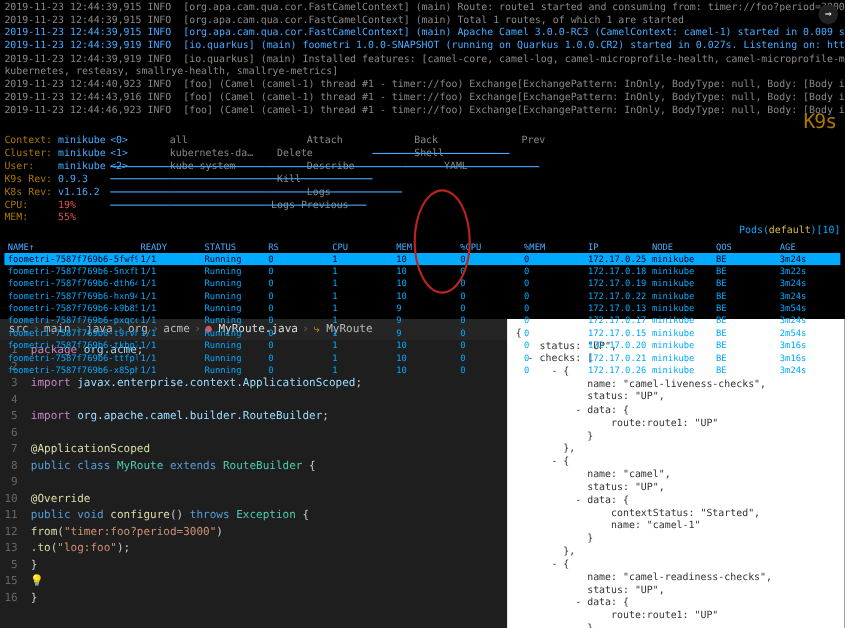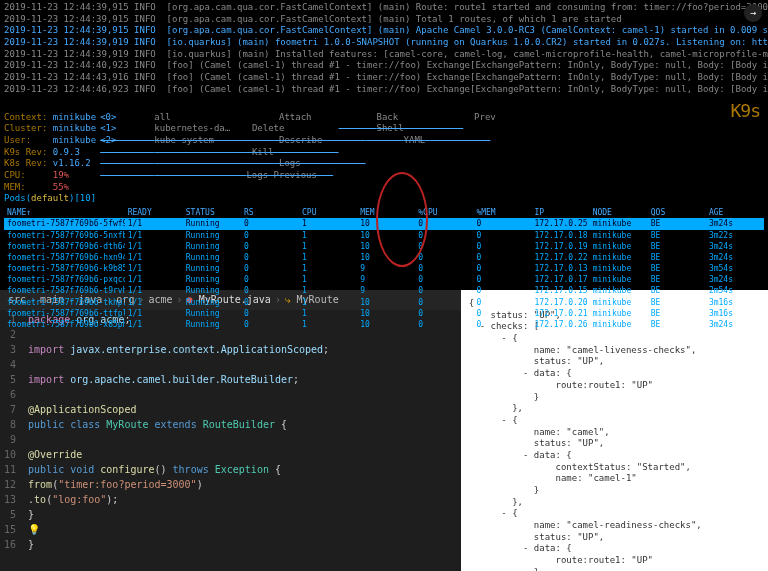--- a/index.html
+++ b/index.html
@@ -8,21 +8,21 @@
 .log-line{white-space:pre;color:#888;line-height:1.3}
 .info-row{color:#4af;white-space:pre;line-height:1.3}
 .info-row .k{color:#a70}.info-row .v{color:#4af}
 .k9s-logo{position:absolute;right:8px;top:100px;font-size:18px;color:#a70;letter-spacing:-1px}
 .table{margin-top:4px}
 .thead{color:#4af;display:flex;font-size:8px;padding:1px 0}
 .thead span,.trow span{flex:1;padding:0 3px;white-space:nowrap;overflow:hidden}
 .thead .c0,.trow .c0{flex:2.2}
 .trow{display:flex;color:#0af;font-size:8px;line-height:1.4}
 .trow.sel{background:#0af;color:#002}
-.pod-title{text-align:left;color:#0af;font-size:9px}
+.pod-title{text-align:right;color:#0af;font-size:9px}
 .pod-title .y{color:#db4}
 .circle{position:absolute;border:2px solid #b22;border-radius:50%;width:52px;height:95px;left:376px;top:172px;pointer-events:none}
 .arrow{position:absolute;right:6px;top:4px;width:18px;height:18px;border-radius:50%;background:#222;color:#fff;text-align:center;line-height:18px;font-size:10px}
 .bottom{display:flex;height:346px}
 .editor{width:60%;background:#1e1e1e;color:#ccc;font-size:10px}
 .breadcrumb{background:#252526;padding:4px 8px;font-size:10px;color:#bbb}
 .breadcrumb .sep{color:#666;margin:0 4px}
 .breadcrumb .file{color:#ddd}.breadcrumb .red{color:#d55}
 .code{display:flex}
 .gutter{background:#1e1e1e;color:#666;text-align:right;padding:2px 8px 2px 4px;line-height:1.5;font-size:10px}
@@ -34,20 +34,21 @@
 </head>
 <body>
 
 <div class="top">
   <div id="loglines">
       <div class="log-line">2019-11-23 12:44:39,915 INFO  [org.apa.cam.qua.cor.FastCamelContext] (main) Route: route1 started and consuming from: timer://foo?period=3000</div>
       <div class="log-line">2019-11-23 12:44:39,915 INFO  [org.apa.cam.qua.cor.FastCamelContext] (main) Total 1 routes, of which 1 are started</div>
       <div class="log-line" style="color:#4af">2019-11-23 12:44:39,915 INFO  [org.apa.cam.qua.cor.FastCamelContext] (main) Apache Camel 3.0.0-RC3 (CamelContext: camel-1) started in 0.009 seconds</div>
       <div class="log-line" style="color:#4af">2019-11-23 12:44:39,919 INFO  [io.quarkus] (main) foometri 1.0.0-SNAPSHOT (running on Quarkus 1.0.0.CR2) started in 0.027s. Listening on: http://0.0.0.0:8080</div>
       <div class="log-line">2019-11-23 12:44:39,919 INFO  [io.quarkus] (main) Installed features: [camel-core, camel-log, camel-microprofile-health, camel-microprofile-metrics, camel-support-common, camel-timer, cdi,</div>
+      <div class="log-line">kubernetes, resteasy, smallrye-health, smallrye-metrics]</div>
       <div class="log-line">2019-11-23 12:44:40,923 INFO  [foo] (Camel (camel-1) thread #1 - timer://foo) Exchange[ExchangePattern: InOnly, BodyType: null, Body: [Body is null]]</div>
       <div class="log-line">2019-11-23 12:44:43,916 INFO  [foo] (Camel (camel-1) thread #1 - timer://foo) Exchange[ExchangePattern: InOnly, BodyType: null, Body: [Body is null]]</div>
       <div class="log-line">2019-11-23 12:44:46,923 INFO  [foo] (Camel (camel-1) thread #1 - timer://foo) Exchange[ExchangePattern: InOnly, BodyType: null, Body: [Body is null]]</div>
     </div>
   <div class="k9s-logo">K9s</div>
   <div id="infoblock">
       <div style="display:flex;gap:4px;margin-top:16px">
 <div>
 <div class="info-row"><span class="k">Context:</span> <span class="v">minikube</span></div>
 <div class="info-row"><span class="k">Cluster:</span> <span class="v">minikube</span></div>

